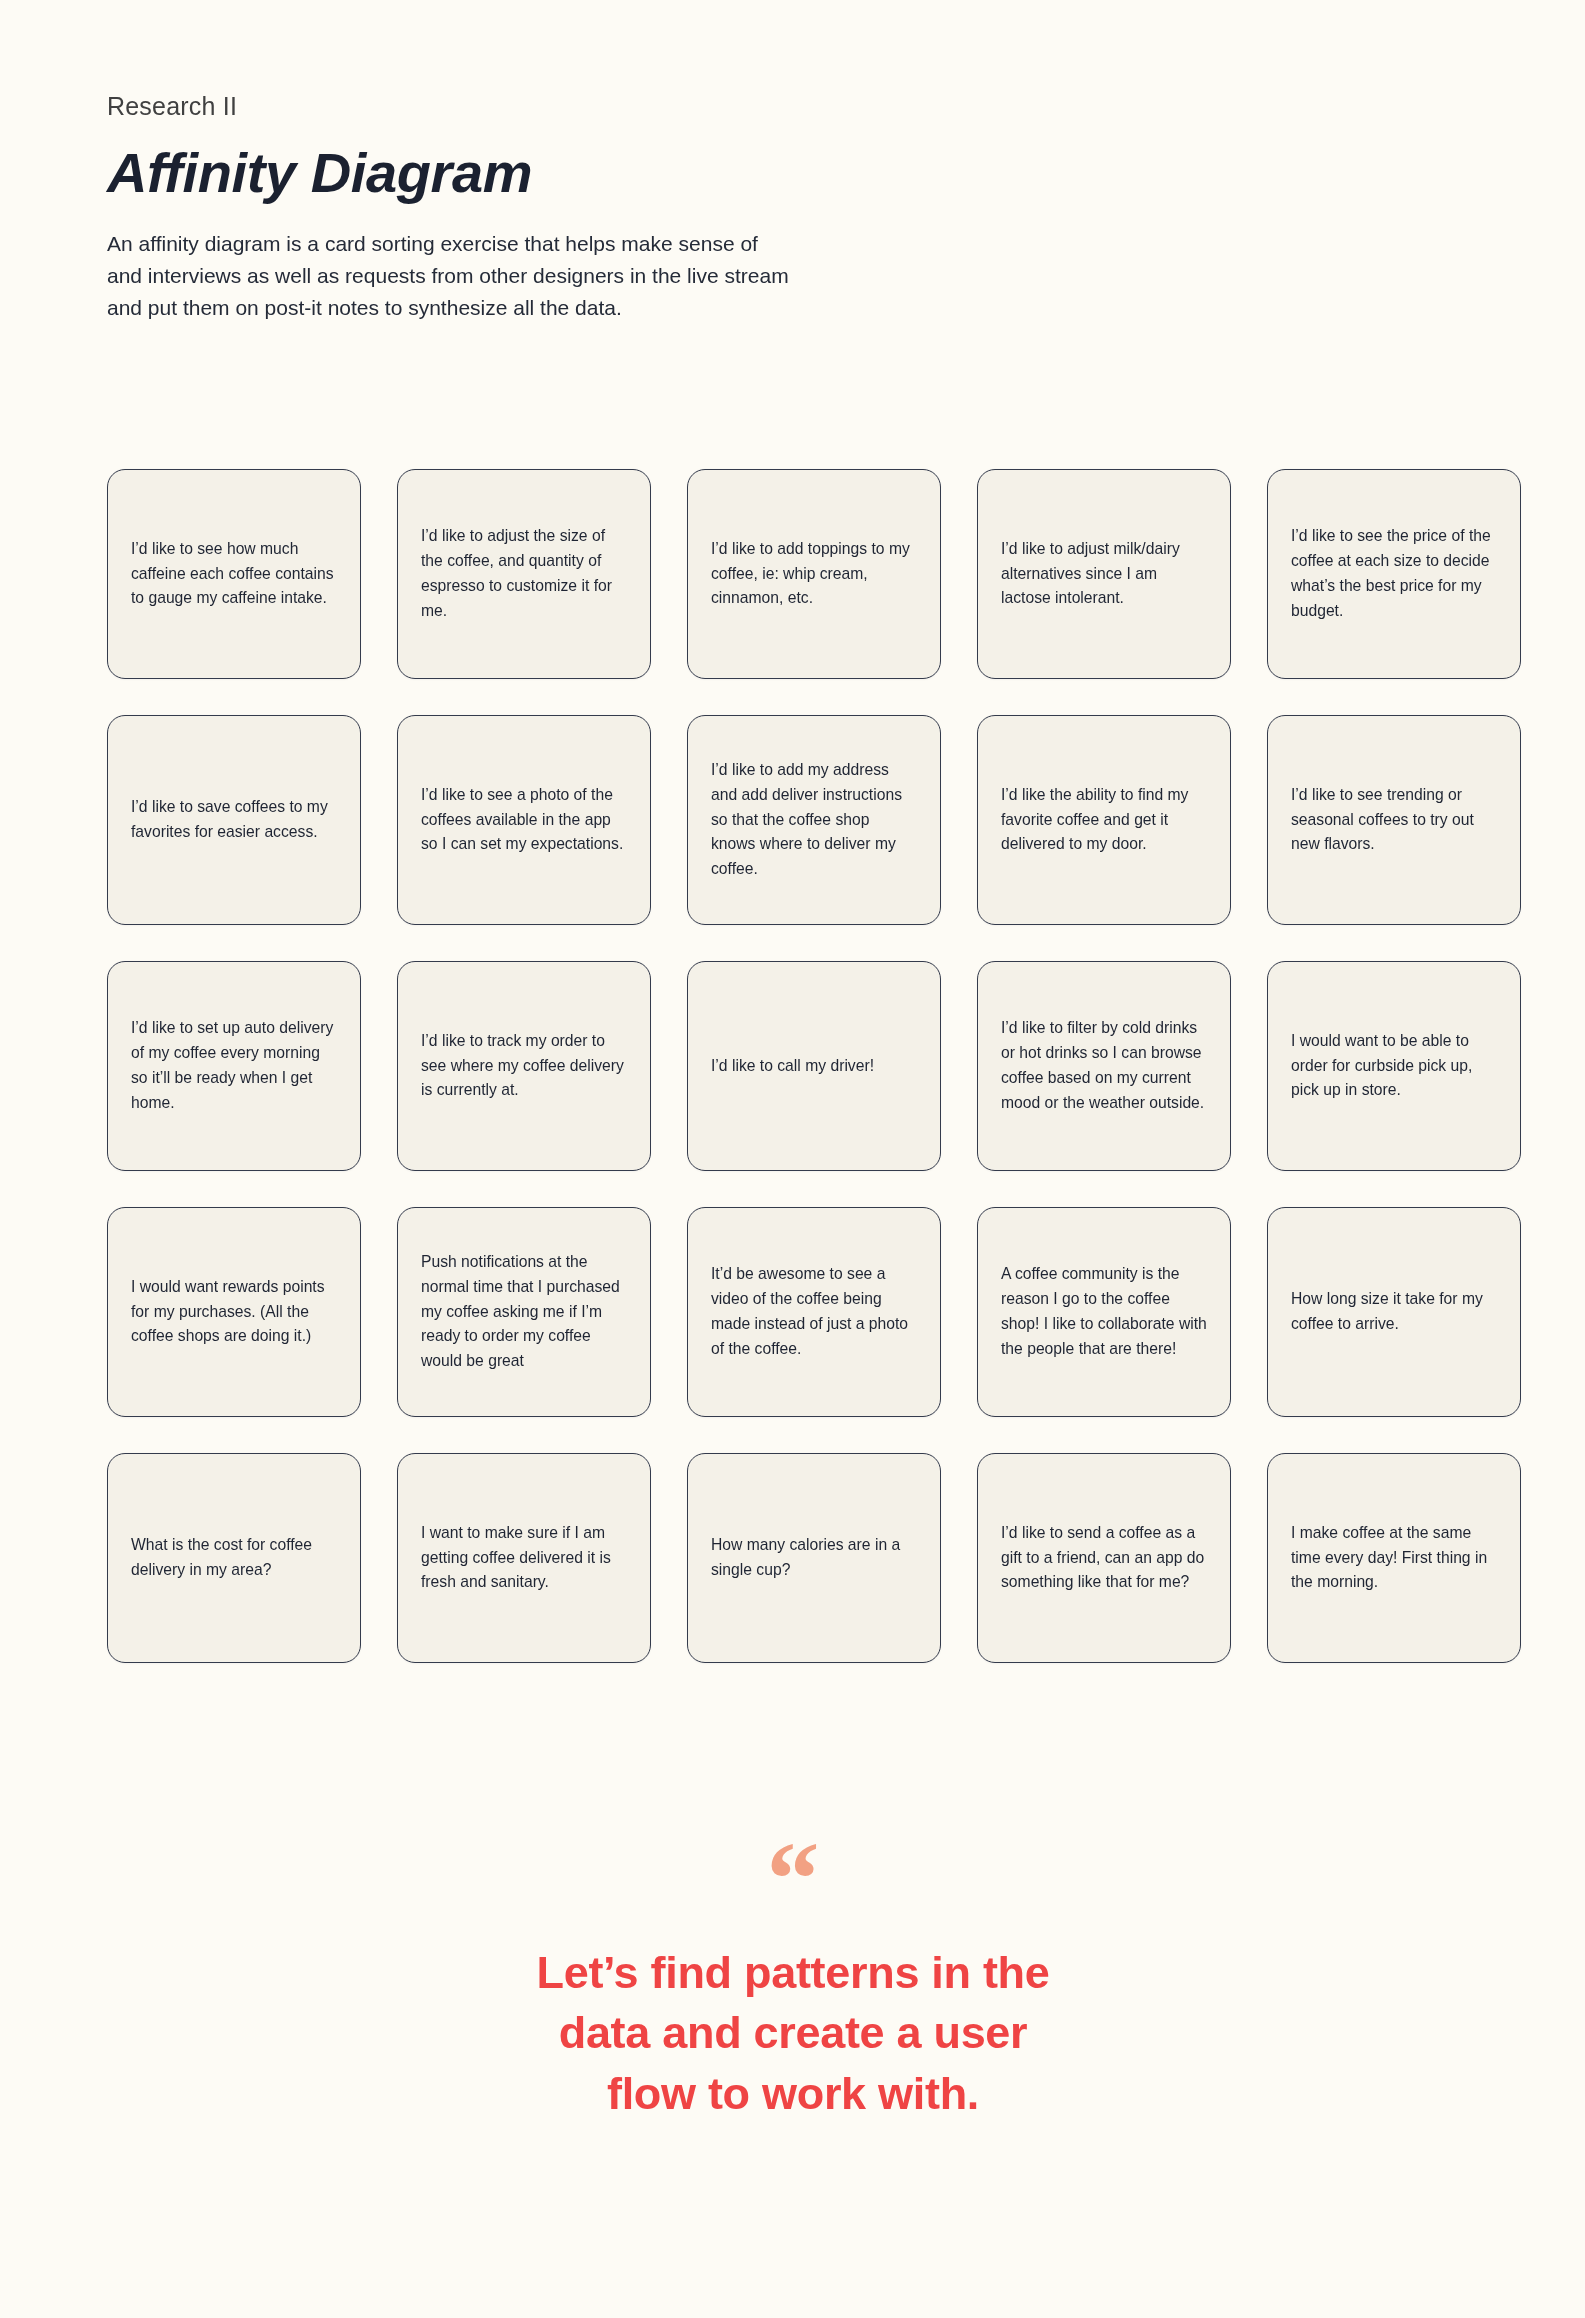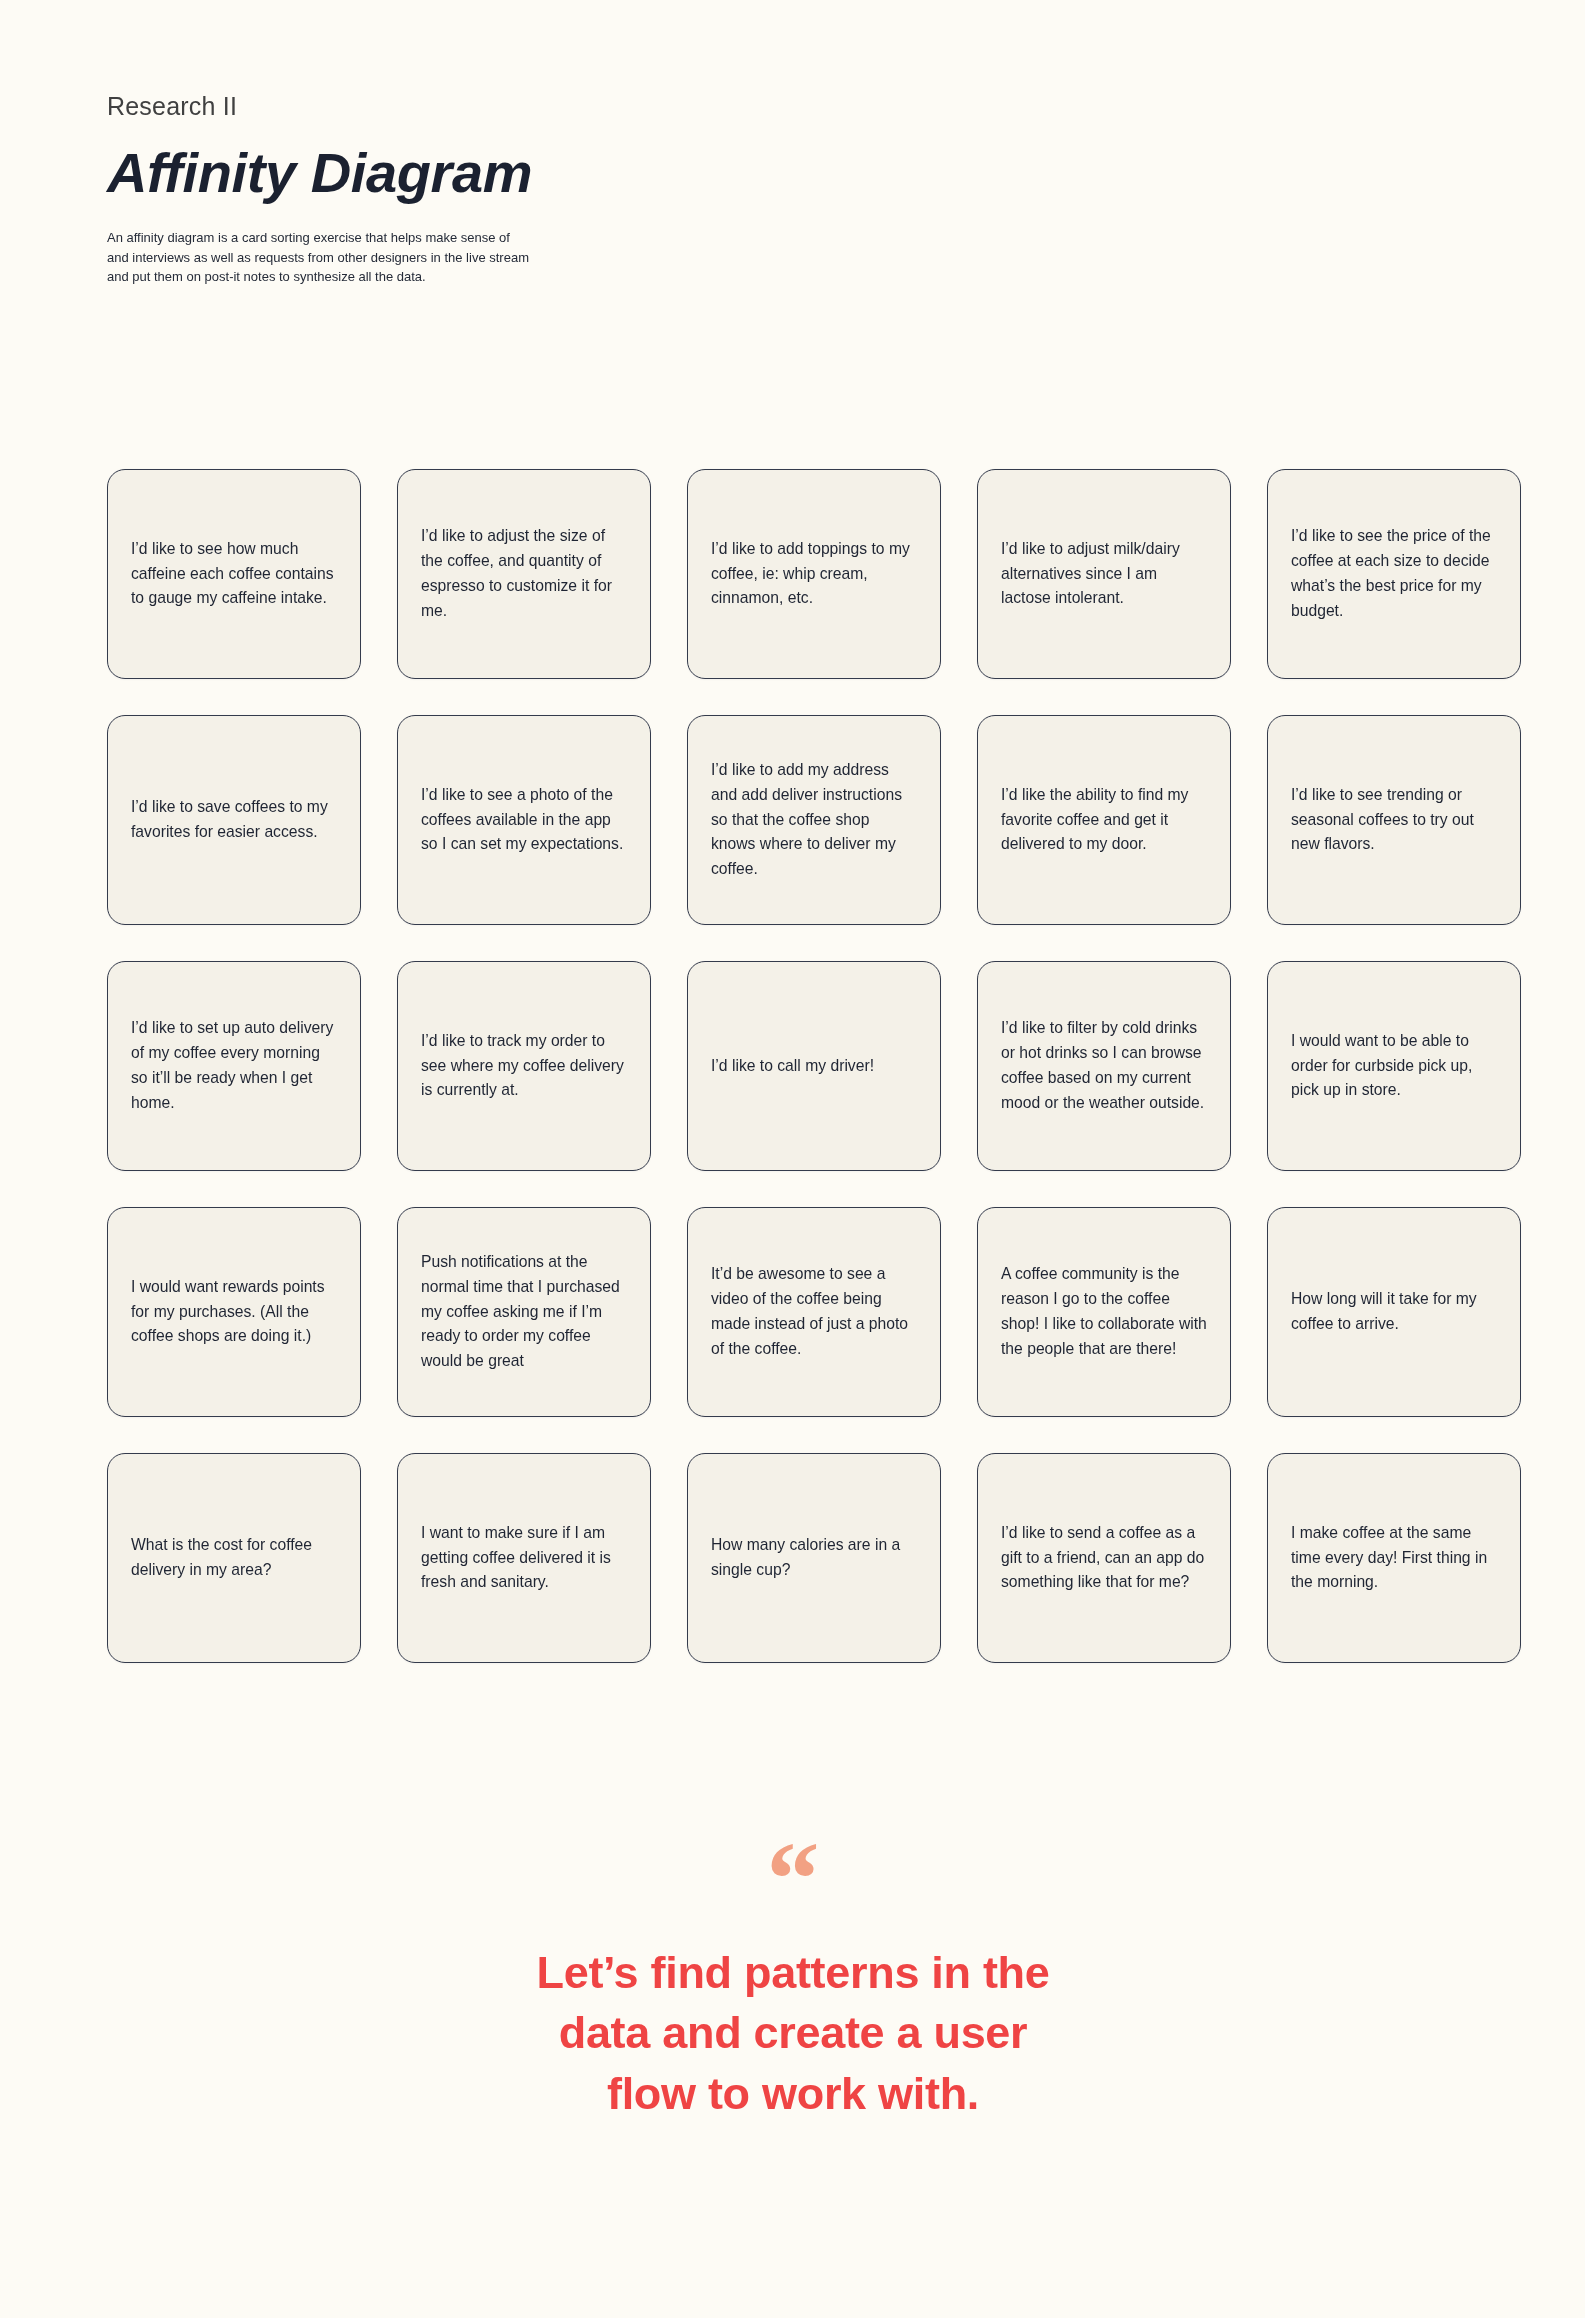--- a/index.html
+++ b/index.html
@@ -40,21 +40,21 @@
   .page-title {
     font-size: 56px;
     font-weight: 700;
     color: #1b2130;
     letter-spacing: -0.4px;
     line-height: 1.05;
     margin: 0 0 25px 0;
     font-style: italic;
   }
   .intro {
-    font-size: 13px;
+    font-size: 21px;
     line-height: 1.52;
     color: #252b38;
     margin: 0;
     max-width: 694px;
     font-weight: 400;
   }
   .intro .intro-line { display: block; }
 
   
   .grid {
@@ -187,21 +187,21 @@
     <div class="note-card">
         <div class="note-text">Push notifications at the normal time that I purchased my coffee asking me if I’m ready to order my coffee would be great</div>
       </div>
     <div class="note-card">
         <div class="note-text">It’d be awesome to see a video of the coffee being made instead of just a photo of the coffee.</div>
       </div>
     <div class="note-card">
         <div class="note-text">A coffee community is the reason I go to the coffee shop! I like to collaborate with the people that are there!</div>
       </div>
     <div class="note-card">
-        <div class="note-text">How long will it take for my coffee to arrive.</div>
+        <div class="note-text">How long size it take for my coffee to arrive.</div>
       </div>
 
     <div class="note-card">
         <div class="note-text">What is the cost for coffee delivery in my area?</div>
       </div>
     <div class="note-card">
         <div class="note-text">I want to make sure if I am getting coffee delivered it is fresh and sanitary.</div>
       </div>
     <div class="note-card">
         <div class="note-text">How many calories are in a single cup?</div>

